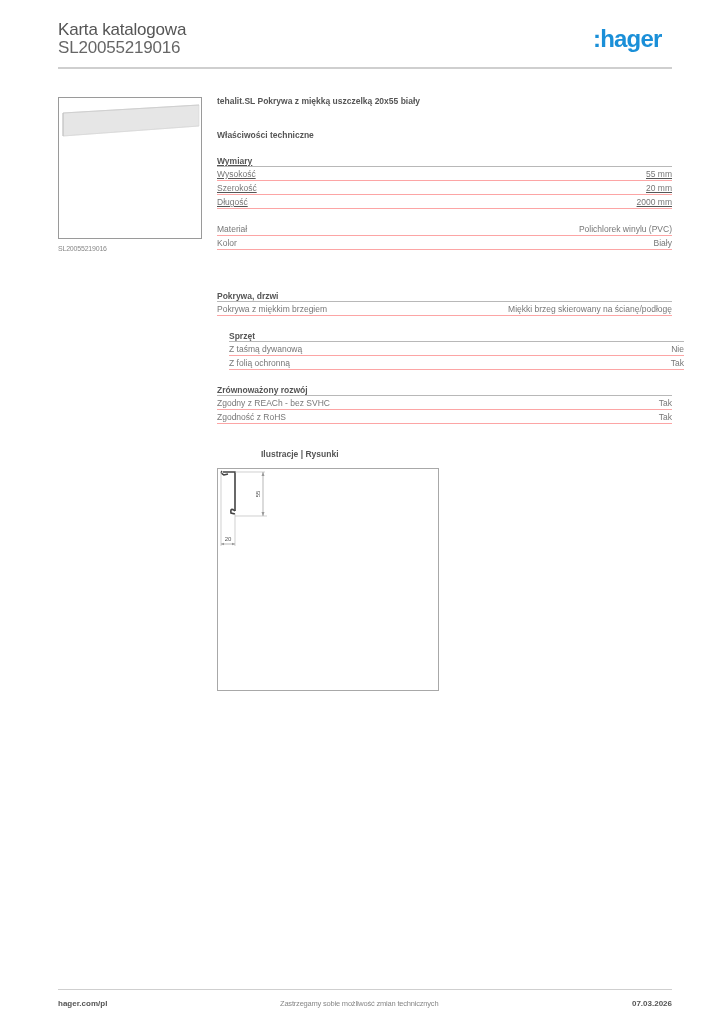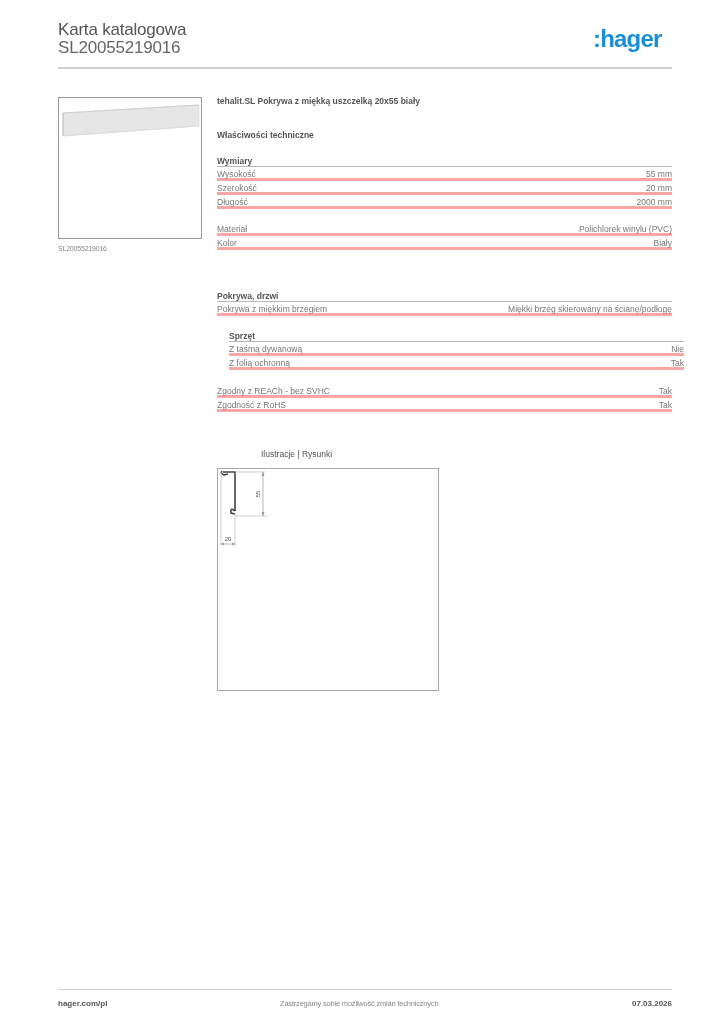--- a/index.html
+++ b/index.html
@@ -14,25 +14,25 @@
   .thumb { position: absolute; left: 58px; top: 97px; width: 144px; height: 142px; border: 1px solid #9a9a9a; background: #fff; }
   .thumb svg { position: absolute; left: 0; top: 0; }
   .thumb-caption { position: absolute; left: 58px; top: 245px; font-size: 7px; color: #888; letter-spacing: -0.2px; }
 
   .main { position: absolute; left: 217px; top: 0; width: 455px; }
   .prod-title { position: absolute; top: 96px; left: 0; font-size: 8.5px; font-weight: bold; color: #555; white-space: nowrap; }
   .tech-title { position: absolute; top: 130px; left: 0; font-size: 8.5px; font-weight: bold; color: #555; }
 
   .section { position: absolute; left: 0; width: 455px; }
   .sec-head { font-size: 8.5px; font-weight: bold; color: #555; height: 12px; line-height: 12px; border-bottom: 1px solid #b8b8b8; }
-  .row { display: flex; justify-content: space-between; height: 14px; line-height: 14px; font-size: 8.5px; color: #777; border-bottom: 3px solid #fca5a5; }
+  .row { display: flex; justify-content: space-between; height: 14px; line-height: 14px; font-size: 8.5px; color: #777; border-bottom: 1px solid #fca5a5; }
   .row .k { white-space: nowrap; }
   .row .v { white-space: nowrap; text-align: left; }
 
-  .ill-title { position: absolute; left: 217px; top: 449px; font-size: 8.5px; font-weight: normal; color: #555; padding-left: 44px; }
+  .ill-title { position: absolute; left: 217px; top: 449px; font-size: 8.5px; font-weight: bold; color: #555; padding-left: 44px; }
   .ill-box { position: absolute; left: 217px; top: 468px; width: 222px; height: 223px; border: 1px solid #a8a8a8; background: #fff; }
   .ill-box svg { position: absolute; left: 0; top: 0; }
 
   .ftr-rule { position: absolute; left: 58px; top: 989px; width: 614px; height: 1px; background: #cfcfcf; }
   .ftr-left { position: absolute; left: 58px; top: 999px; font-size: 8px; font-weight: bold; color: #555; text-align: center; }
   .ftr-mid { position: absolute; left: 280px; top: 999px; font-size: 7.5px; color: #888; letter-spacing: -0.2px; }
   .ftr-right { position: absolute; right: 52px; top: 999px; font-size: 8px; font-weight: bold; color: #555; }
 </style>
 </head>
 <body>
@@ -51,21 +51,21 @@
     <line x1="4" y1="38" x2="140" y2="28" stroke="#d6d6d6" stroke-width="0.6"></line>
     <line x1="4" y1="15" x2="4" y2="38" stroke="#bdbdbd" stroke-width="1"></line>
   </svg>
 </div>
 <div class="thumb-caption">SL20055219016</div>
 
 <div class="main">
   <div class="prod-title">tehalit.SL Pokrywa z miękką uszczelką 20x55 biały</div>
   <div class="tech-title">Właściwości techniczne</div>
 
-  <div class="section" style="top:155px;">
+  <div class="section" style="top:155px;text-decoration:underline;">
     <div class="sec-head">Wymiary</div>
     <div class="row">
         <span class="k">Wysokość</span>
         <span class="v">55 mm</span>
       </div>
     <div class="row">
         <span class="k">Szerokość</span>
         <span class="v">20 mm</span>
       </div>
     <div class="row">
@@ -99,20 +99,21 @@
         <span class="k">Z taśmą dywanową</span>
         <span class="v">Nie</span>
       </div>
     <div class="row">
         <span class="k">Z folią ochronną</span>
         <span class="v">Tak</span>
       </div>
   </div>
 
   <div class="section" style="top:384px;">
+    <div class="sec-head">Zrównoważony rozwój</div>
     <div class="row">
         <span class="k">Zgodny z REACh - bez SVHC</span>
         <span class="v">Tak</span>
       </div>
     <div class="row">
         <span class="k">Zgodność z RoHS</span>
         <span class="v">Tak</span>
       </div>
   </div>
 </div>

